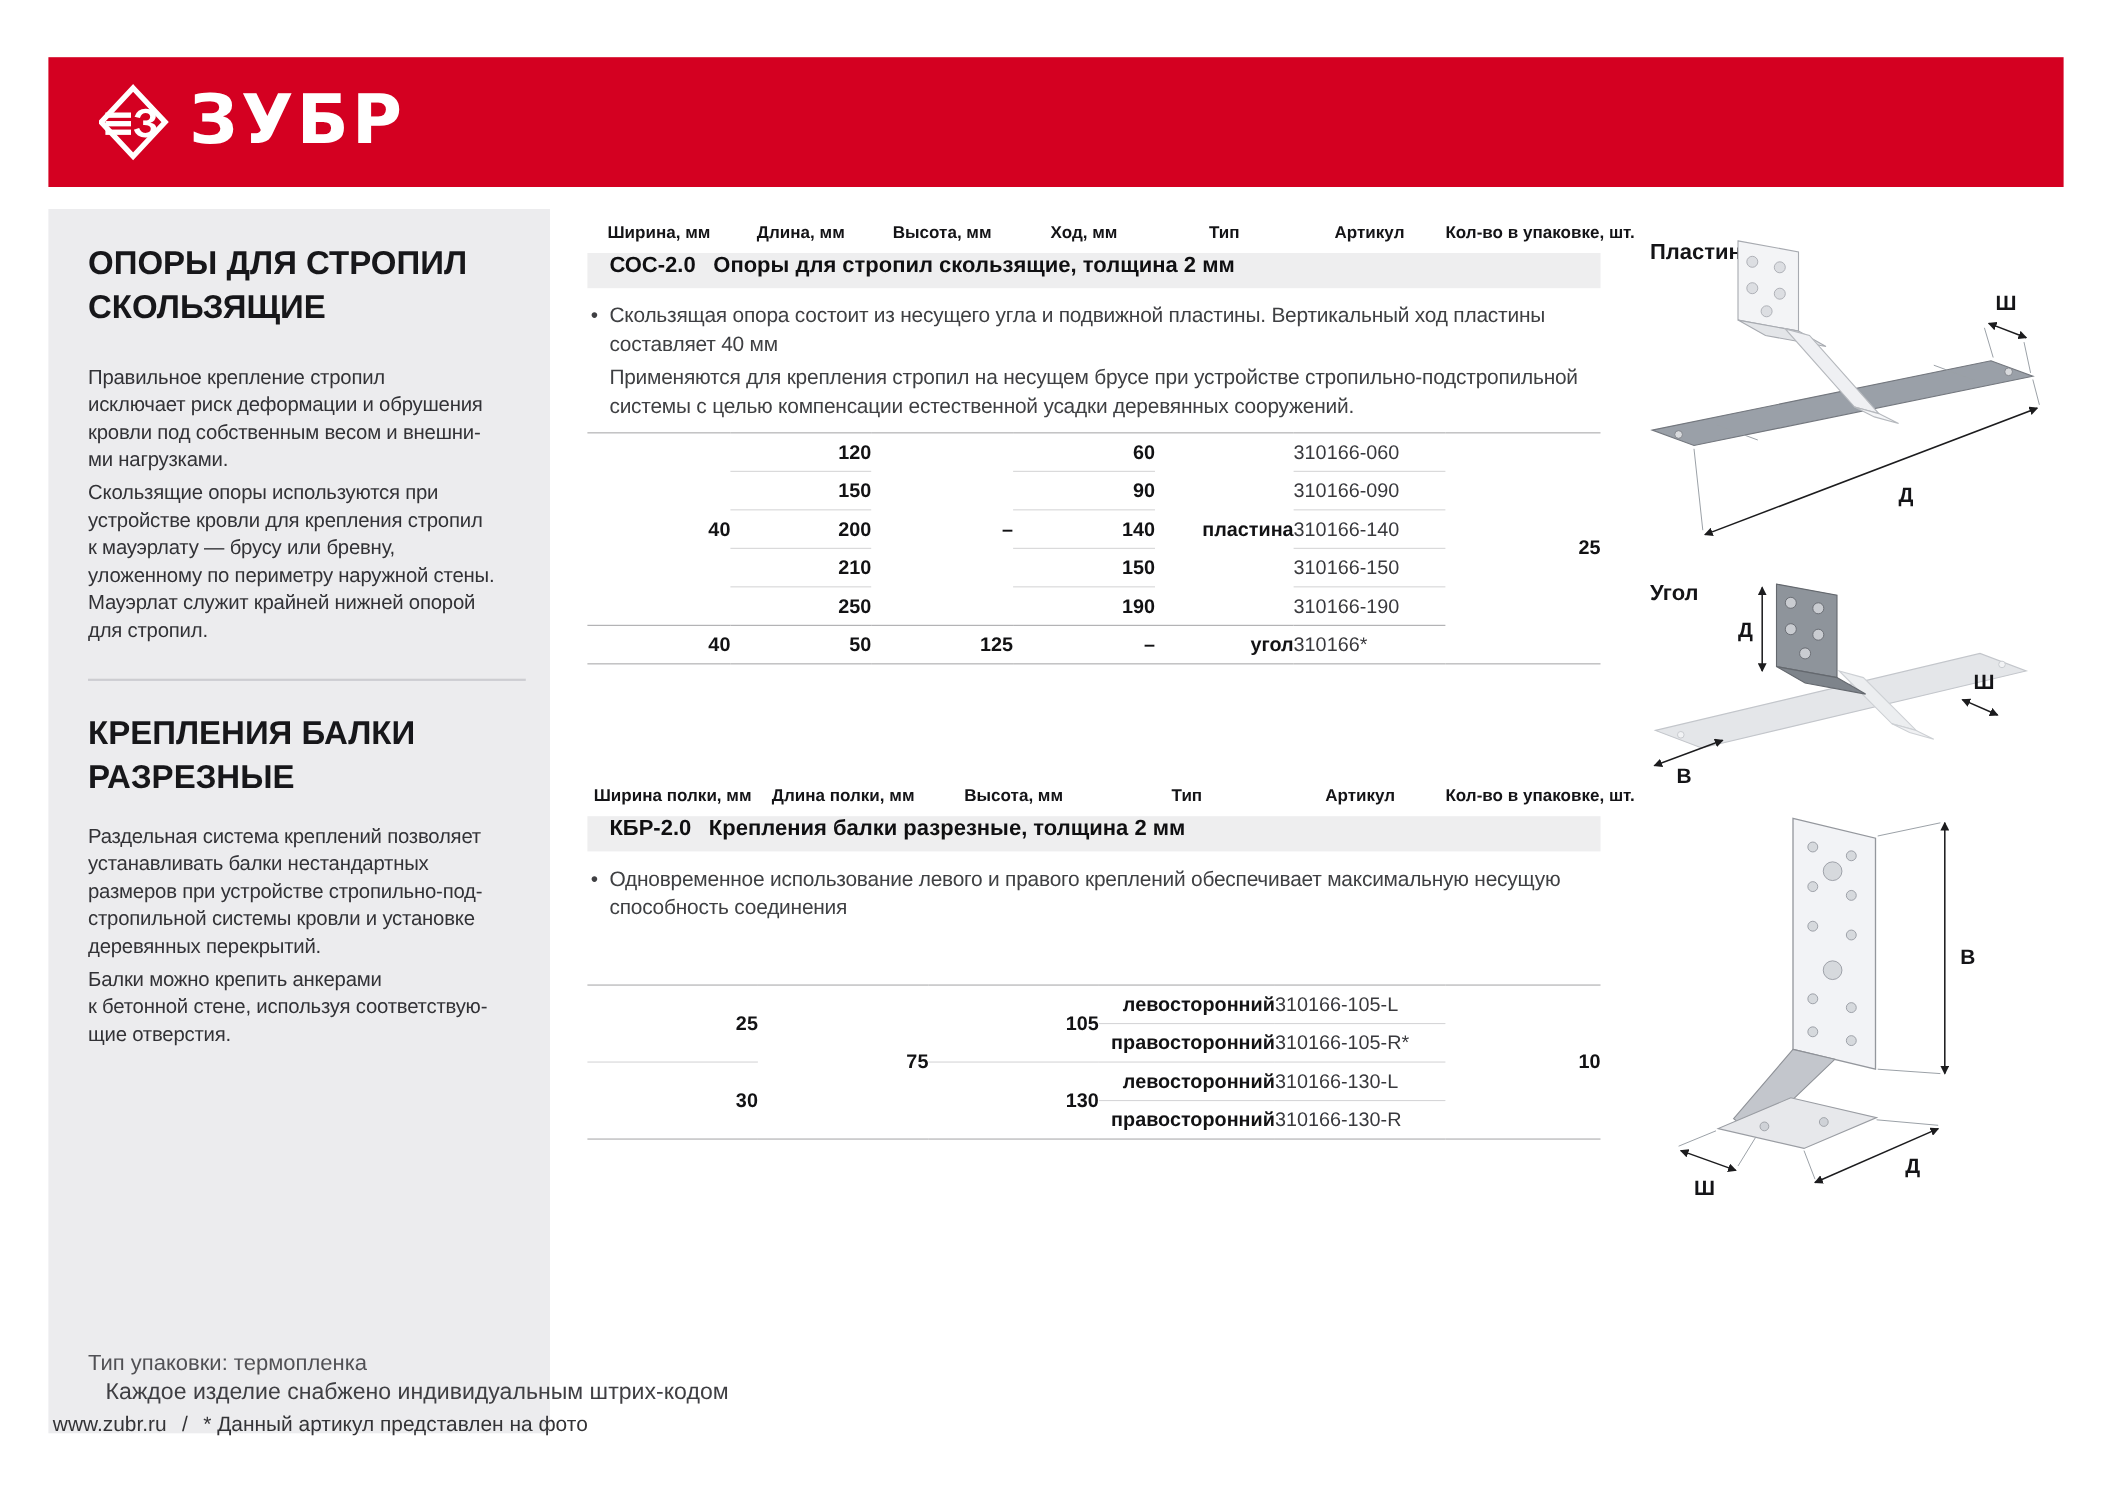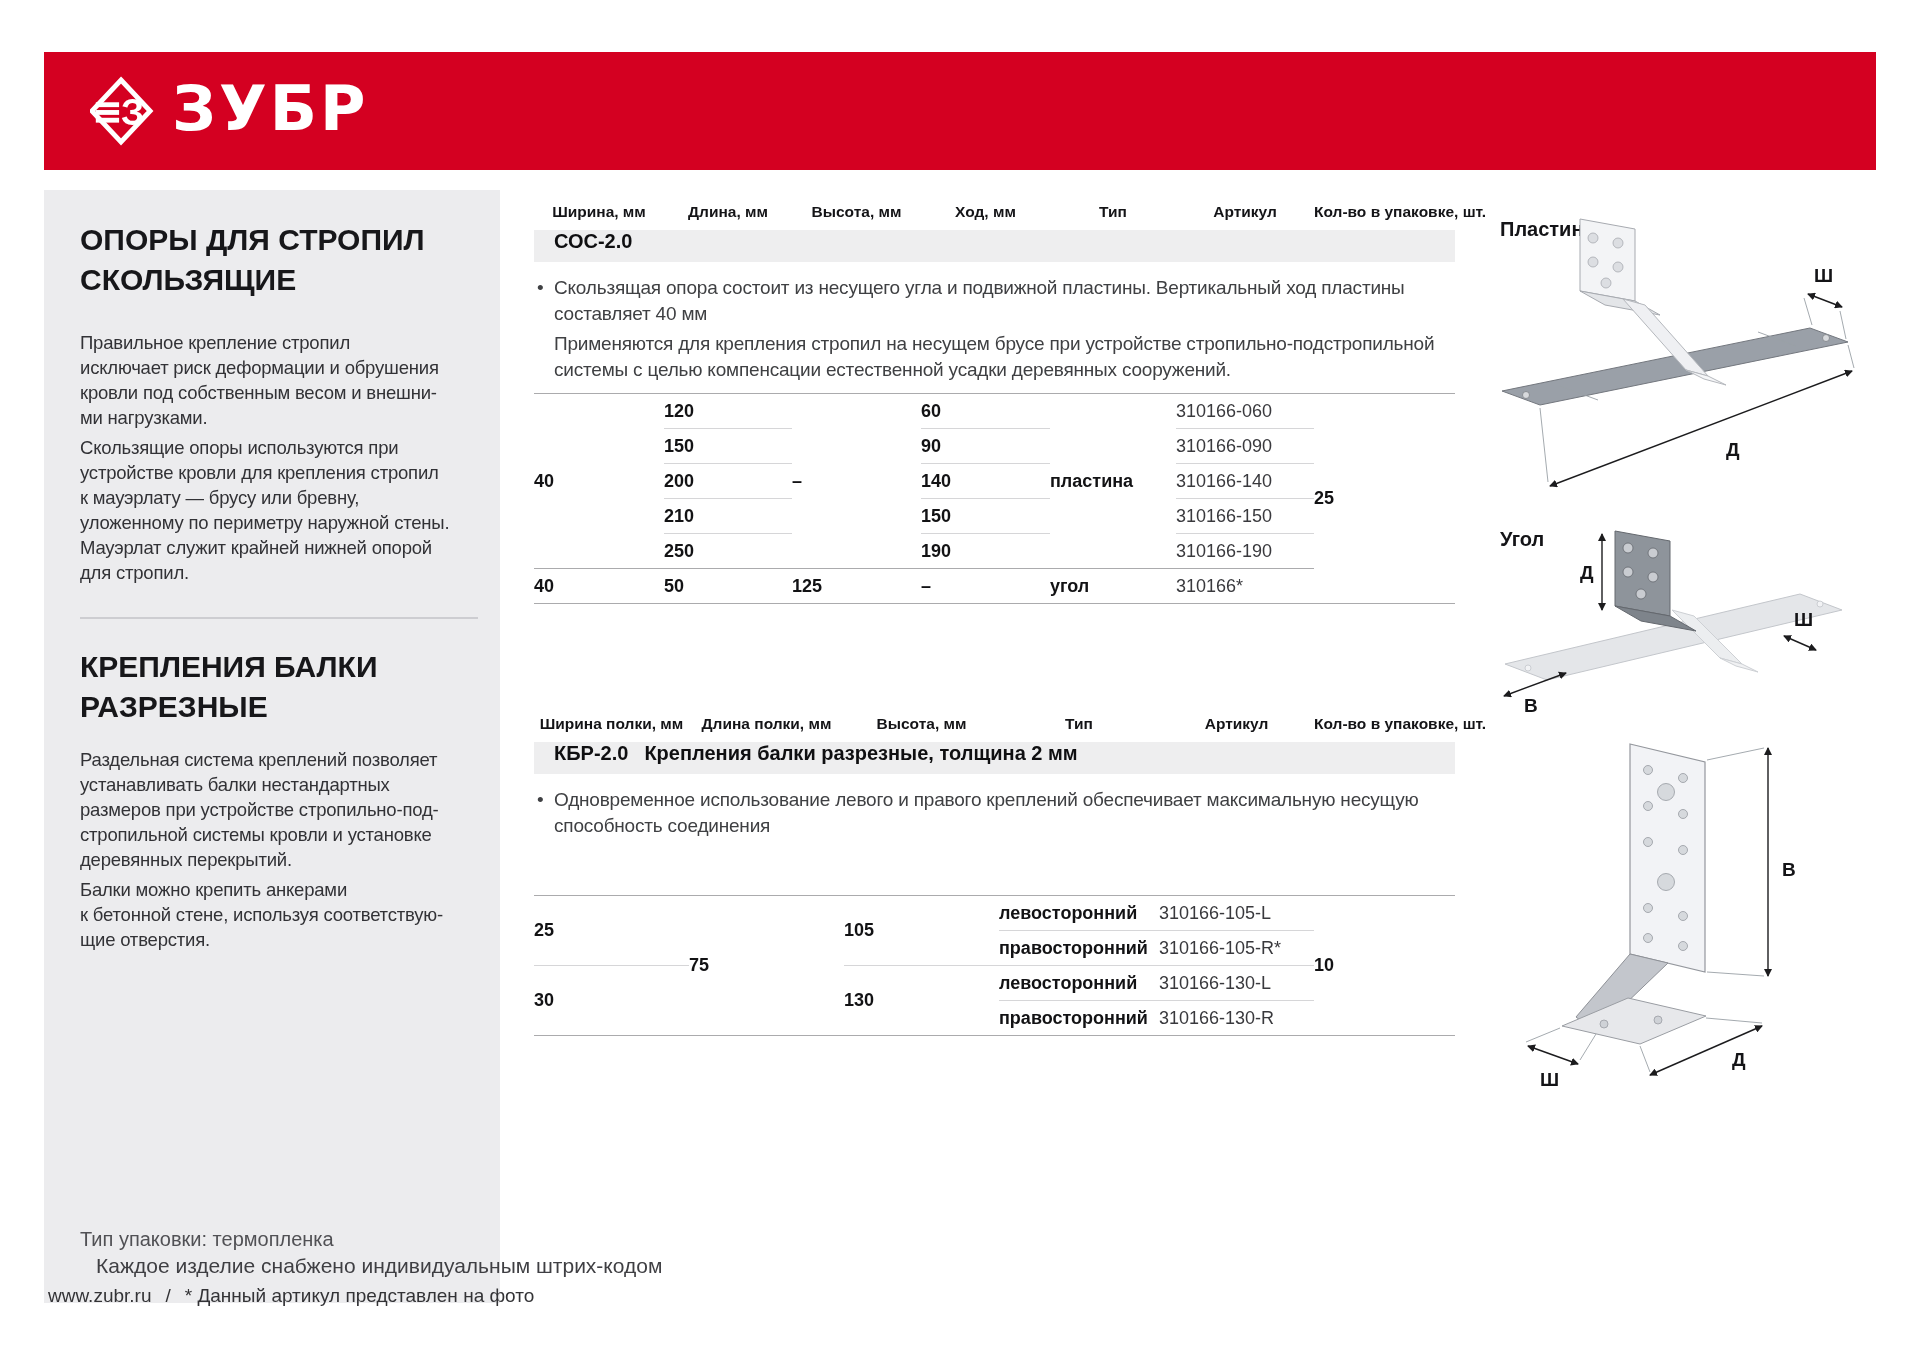--- a/index.html
+++ b/index.html
@@ -59,21 +59,21 @@
     font-size:19px; line-height:26px; color:#3f4043; letter-spacing:-0.2px;
   }
   .desc p { margin:0; padding-left:20px; white-space:pre-line; }
   .desc p.bp { position:relative; margin-top:13px; }
   .desc p.bp::before { content:"•"; position:absolute; left:3px; top:0; }
   .desc p.note { margin-top:4px; }
   .dtable { border-top:1px solid #ababad; border-bottom:1px solid #ababad; }
   .dtable td { height:35px; padding:0; border-top:1px solid #d6d6d8; font-size:18px; }
   .dtable tr:first-child > td { border-top:none; }
   .dtable tr.rule > td { border-top:1px solid #ababad; }
-  .num { font-weight:700; text-align:left; color:#121214;margin-top:12px; }
+  .num { font-weight:700; text-align:right; color:#121214;margin-top:12px; }
   .sku { text-align:left; padding-left:22px; color:#39393d; font-weight:400; }
 
   
   .fig-label { position:absolute; font-size:20px; font-weight:700; color:#141417; }
   svg.fig { position:absolute; overflow:visible; }
   .dim { font-size:19px; font-weight:700; fill:#141417; font-family:"Liberation Sans",sans-serif; }
   .dl  { stroke:#1c1c1e; stroke-width:1.4; }
   .ext { stroke:#9aa0a6; stroke-width:0.9; }
 
   
@@ -154,20 +154,21 @@
       <th>Ход, мм</th>
       <th>Тип</th>
       <th>Артикул</th>
       <th>Кол-во в упаковке, шт.</th>
     </tr>
   </tbody>
     </table>
 
   <div class="band" style="top:230px">
     <span class="code">СОС-2.0</span>
+    <span class="btitle">Опоры для стропил скользящие, толщина 2 мм</span>
   </div>
 
   <div class="desc" style="top:262px; height:131px">
     <p class="bp">Скользящая опора состоит из несущего угла и подвижной пластины. Вертикальный ход пластины
 составляет 40 мм</p>
     <p class="note">Применяются для крепления стропил на несущем брусе при устройстве стропильно-подстропильной
 системы с целью компенсации естественной усадки деревянных сооружений.</p>
   </div>
 
   <table class="dtable" style="top:393px">

